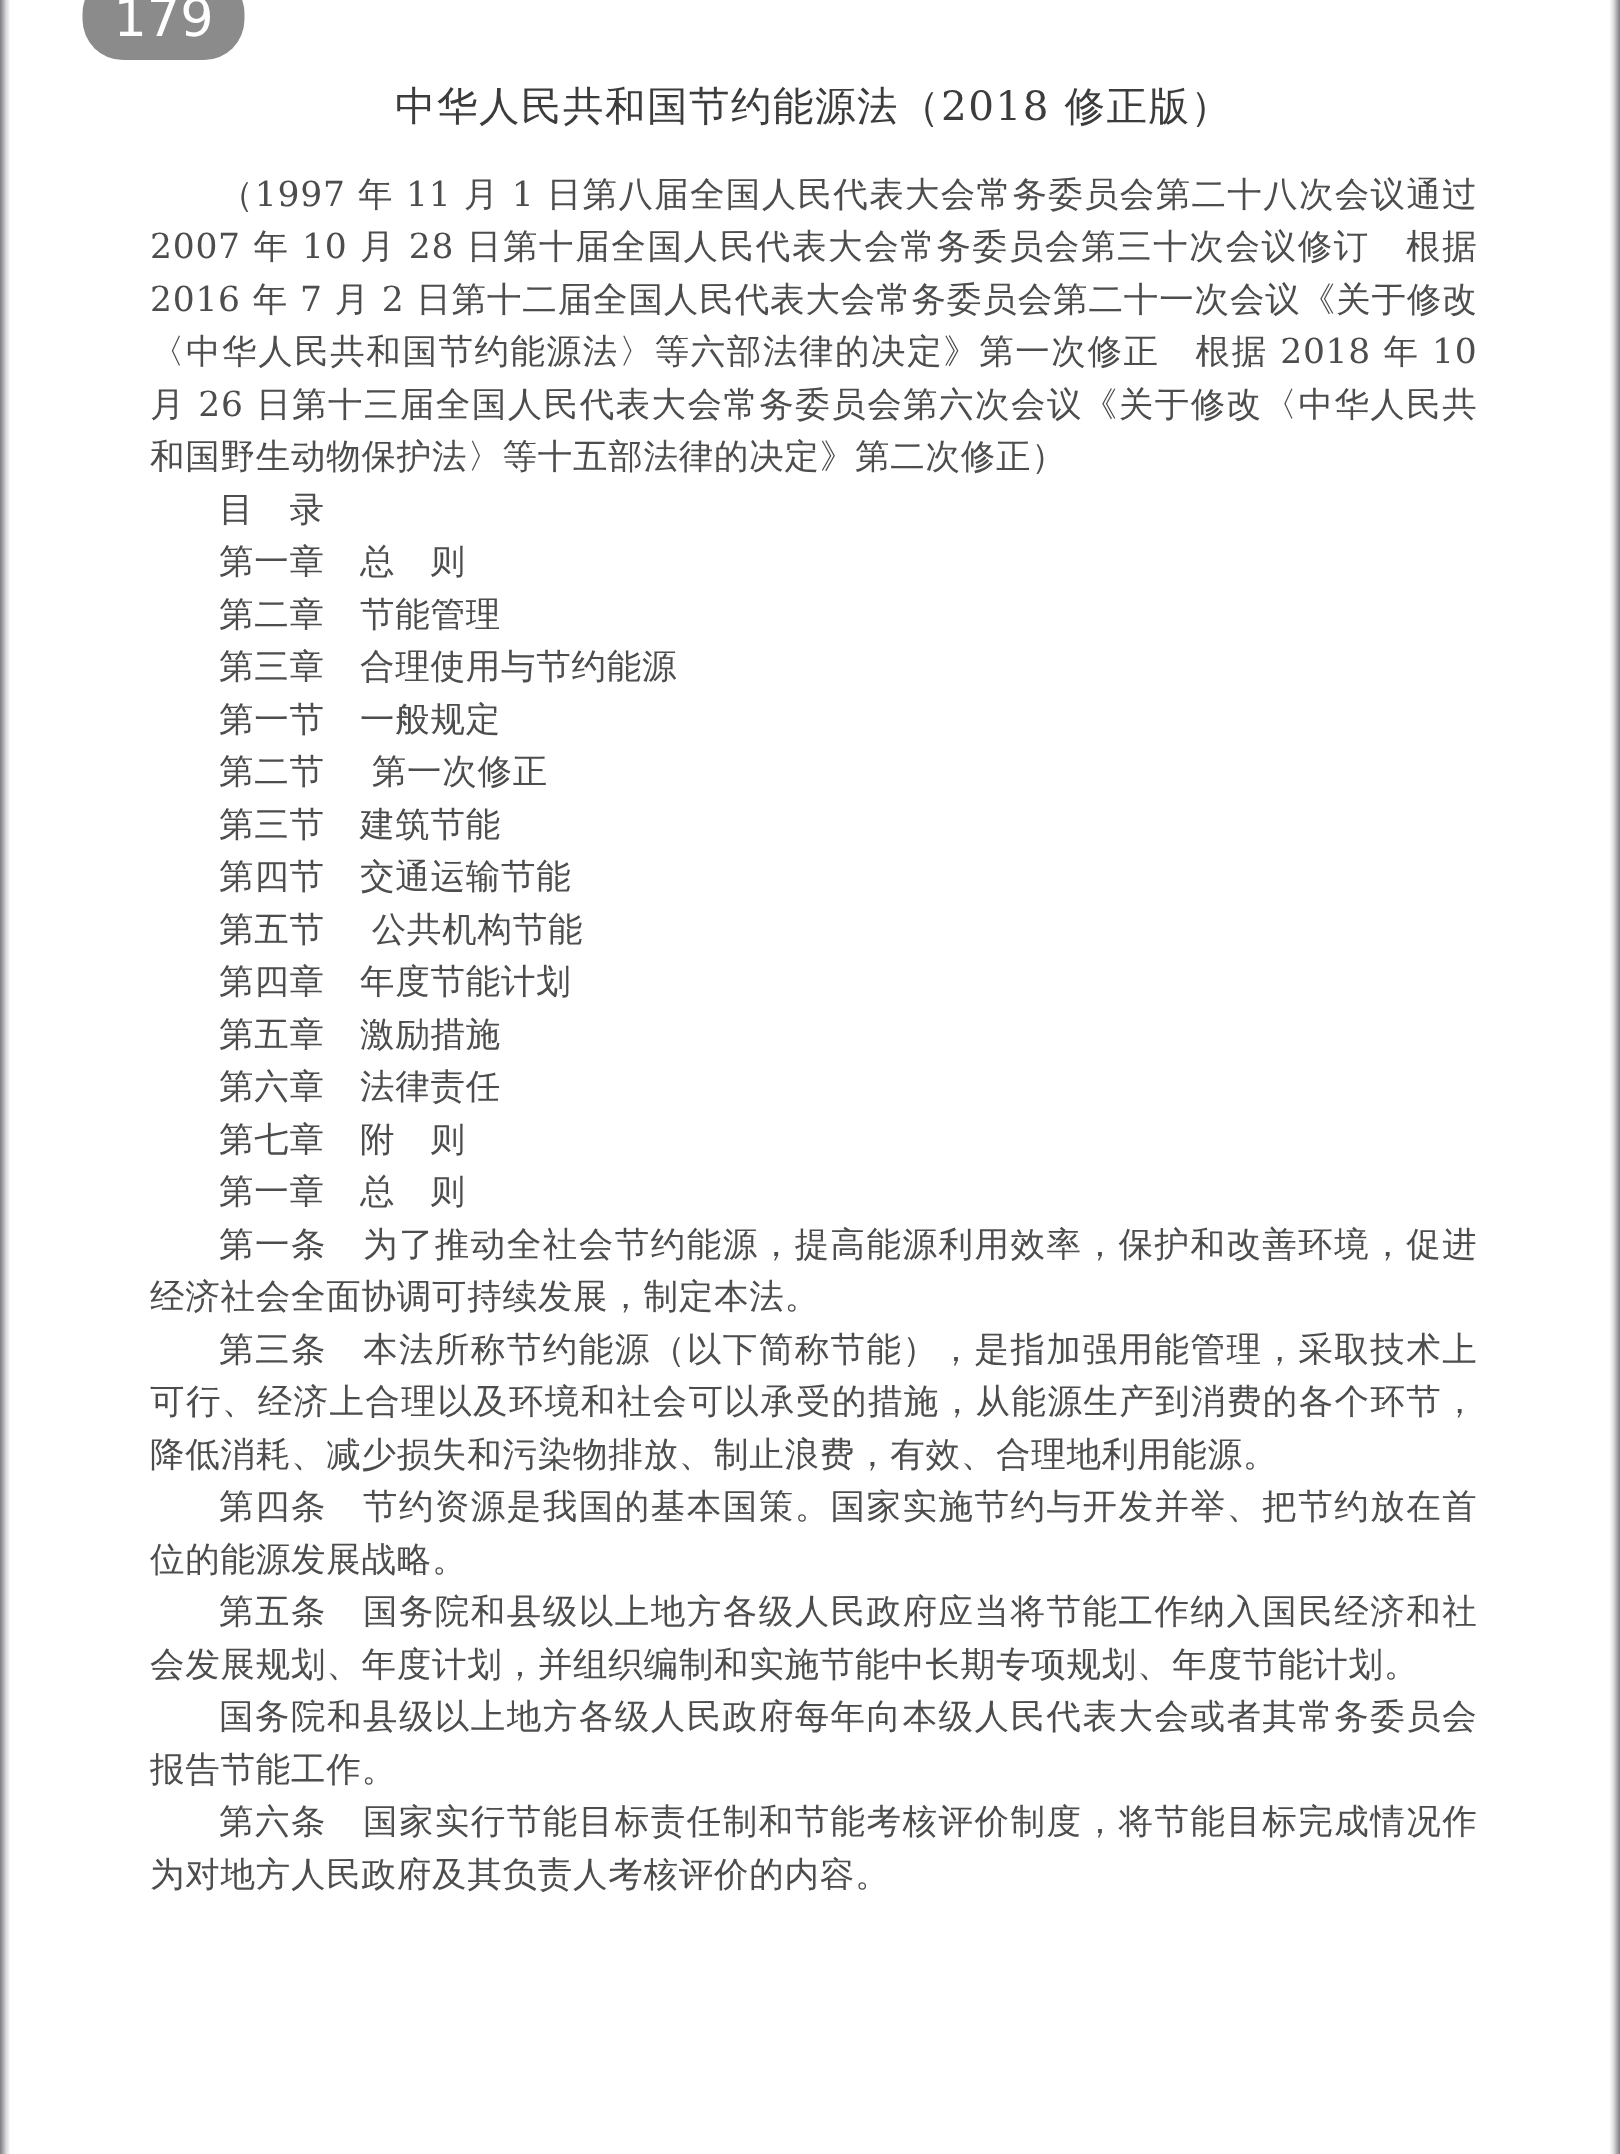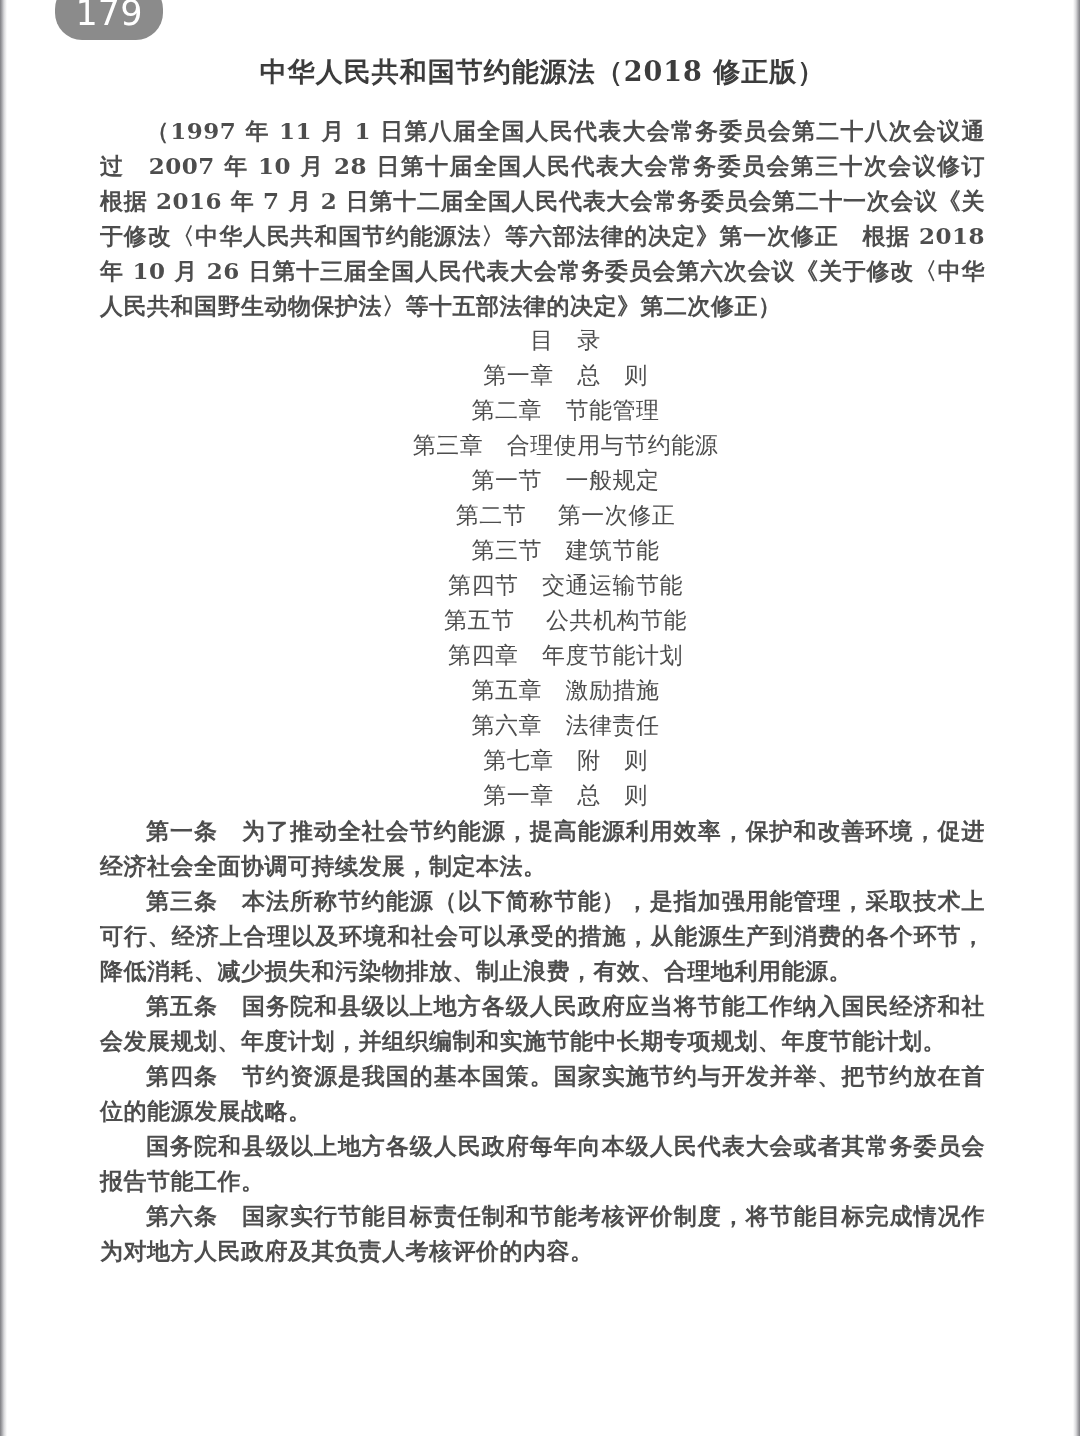--- a/index.html
+++ b/index.html
@@ -29,35 +29,35 @@
     z-index: 3;
   }
 
   .content {
     position: absolute;
     left: 100px; width: 885px; top: 52px;
     color: #4d4d4d;
   }
   .title {
     margin: 0 0 21px 0;
-    font-size: 27px; font-weight: 700;
+    font-size: 27px; font-weight: 400;
     letter-spacing: 1px;
     text-align: center;
     color: #3c3c3c;
     line-height: 40px;
   }
   .line {
     margin: 0;
     font-size: 23px;
     line-height: 35px;
     letter-spacing: 0.5px;
     text-indent: 2em;
-    text-align: center;
+    text-align: left;
   }
-  p.line { text-align: justify; font-weight: bold; }
+  p.line { text-align: justify; }
 </style>
 </head>
 <body>
 
 <div class="edge left"></div>
 <div class="edge right"></div>
 
 <div class="page-badge">179</div>
 
 <div class="content">
@@ -76,17 +76,17 @@
   <div class="line">第五节　 公共机构节能</div>
   <div class="line">第四章　年度节能计划</div>
   <div class="line">第五章　激励措施</div>
   <div class="line">第六章　法律责任</div>
   <div class="line">第七章　附　则</div>
 
   <div class="line">第一章　总　则</div>
 
   <p class="line">第一条　为了推动全社会节约能源，提高能源利用效率，保护和改善环境，促进经济社会全面协调可持续发展，制定本法。</p>
   <p class="line">第三条　本法所称节约能源（以下简称节能），是指加强用能管理，采取技术上可行、经济上合理以及环境和社会可以承受的措施，从能源生产到消费的各个环节，降低消耗、减少损失和污染物排放、制止浪费，有效、合理地利用能源。</p>
+  <p class="line">第四条　节约资源是我国的基本国策。国家实施节约与开发并举、把节约放在首位的能源发展战略。</p>
   <p class="line">第五条　国务院和县级以上地方各级人民政府应当将节能工作纳入国民经济和社会发展规划、年度计划，并组织编制和实施节能中长期专项规划、年度节能计划。</p>
-  <p class="line">第四条　节约资源是我国的基本国策。国家实施节约与开发并举、把节约放在首位的能源发展战略。</p>
   <p class="line">国务院和县级以上地方各级人民政府每年向本级人民代表大会或者其常务委员会报告节能工作。</p>
   <p class="line">第六条　国家实行节能目标责任制和节能考核评价制度，将节能目标完成情况作为对地方人民政府及其负责人考核评价的内容。</p>
 </div>
 
 </body></html>

